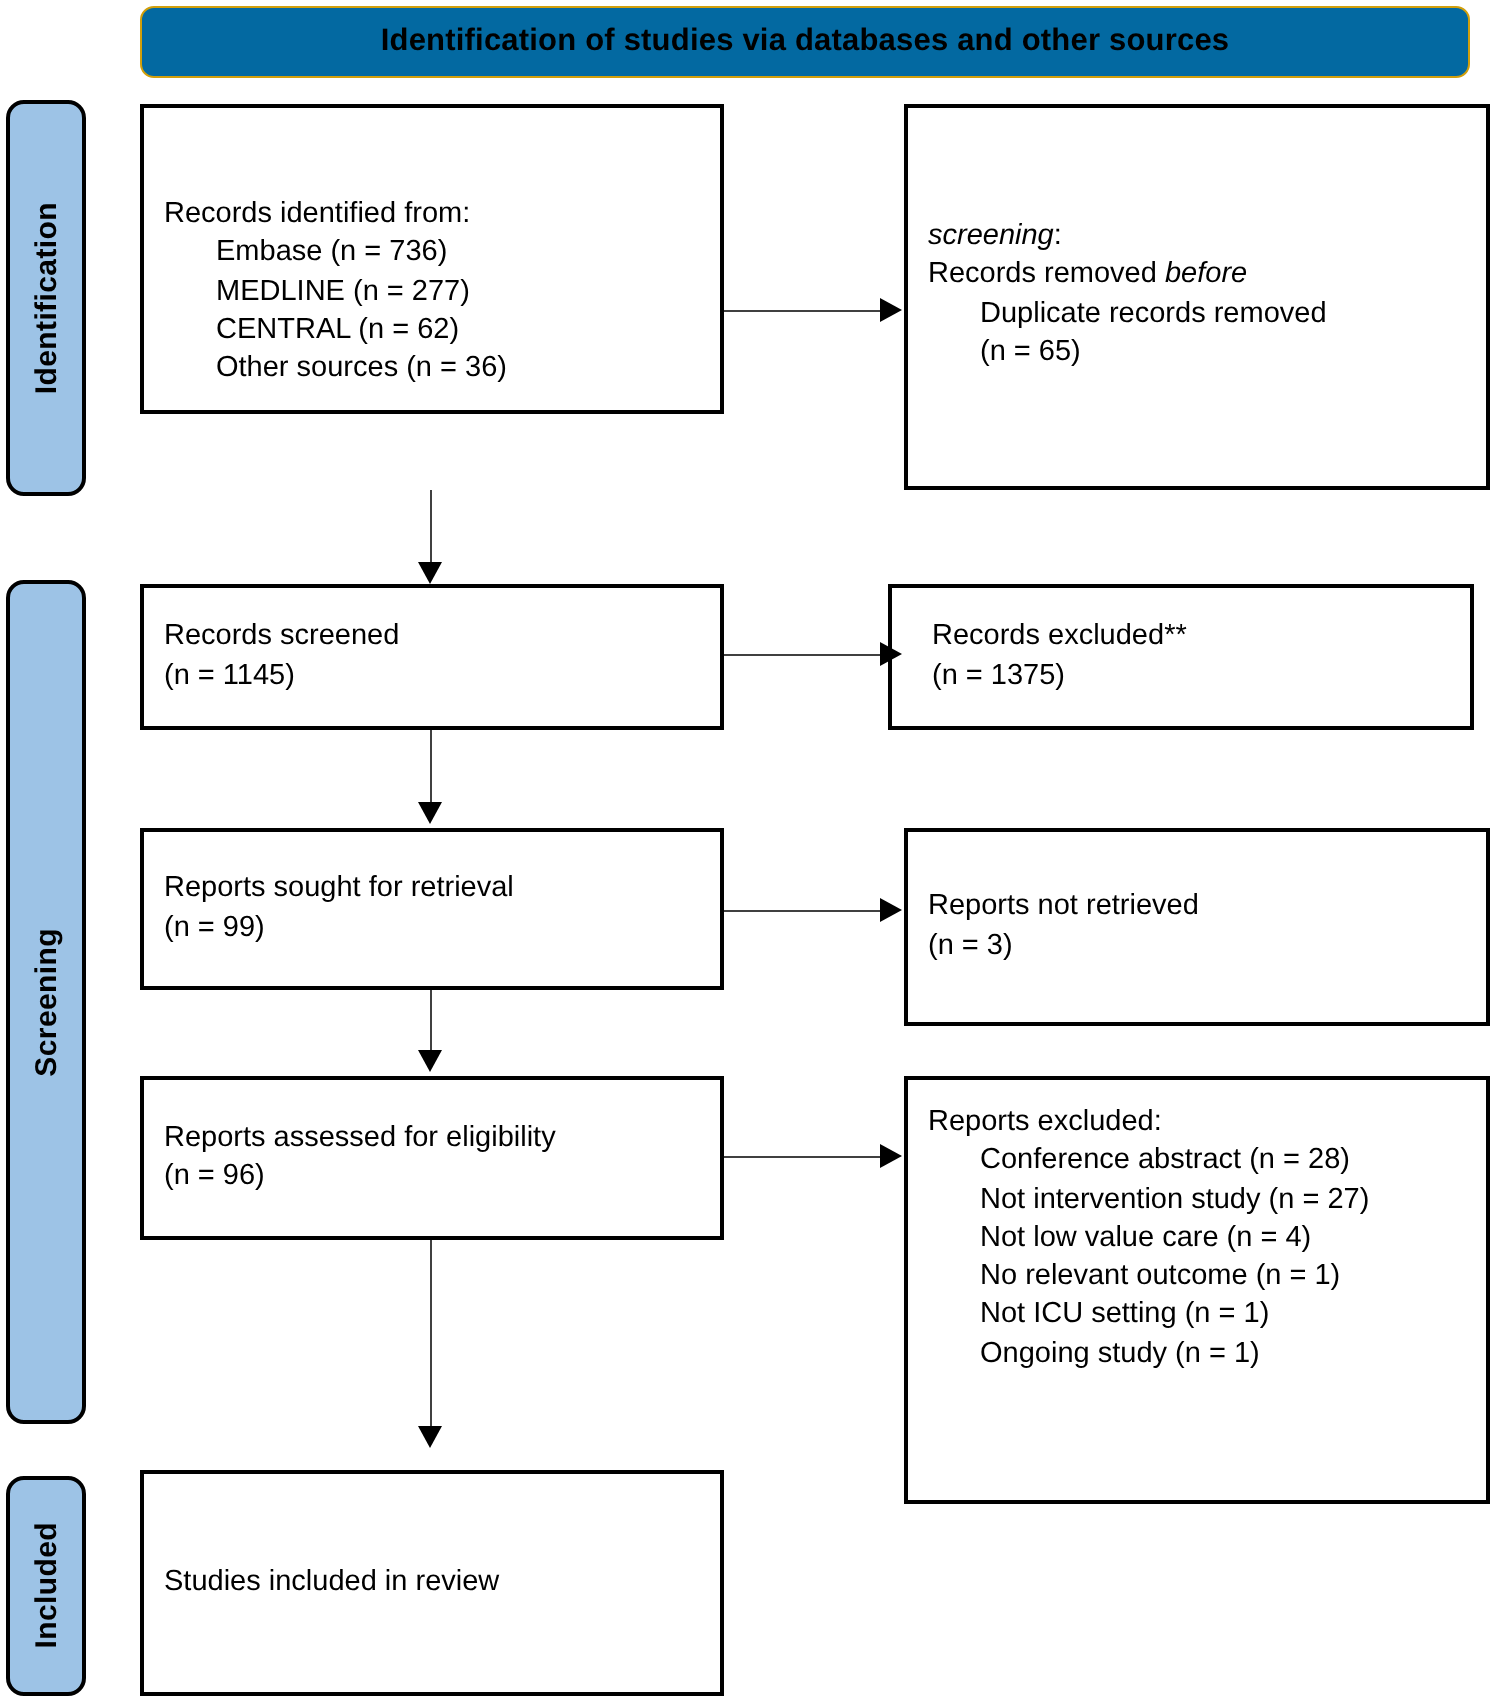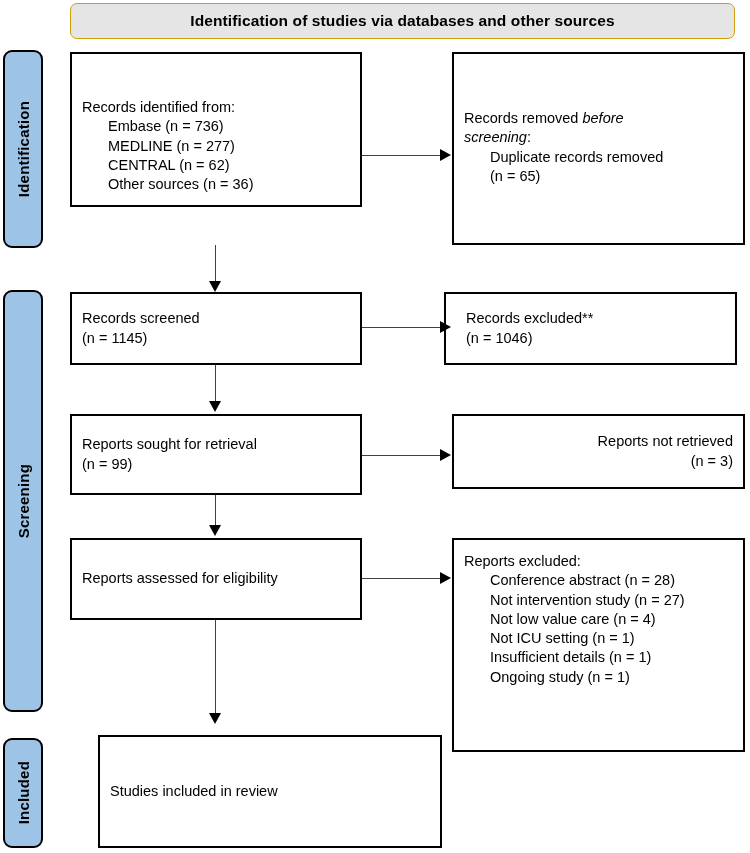--- a/index.html
+++ b/index.html
@@ -23,21 +23,21 @@
     height: 853px;
   }
 
   
   .banner {
     position: absolute;
     left: 70px;
     top: 3px;
     width: 665px;
     height: 36px;
-    background: #e5e5e5;
+    background: #0369a1;
     border: 1px solid #d19f0c;
     border-radius: 7px;
     box-sizing: border-box;
     display: flex;
     align-items: center;
     justify-content: center;
     font-weight: bold;
     font-size: 15.5px;
     letter-spacing: 0.1px;
     color: #000;
@@ -135,81 +135,82 @@
 
   <div class="box pad-top" style="left:70px; top:52px; width:292px; height:155px; padding-top:44px;">
     <div class="line">Records identified from:</div>
     <div class="line indent">Embase (n = 736)</div>
     <div class="line indent">MEDLINE (n = 277)</div>
     <div class="line indent">CENTRAL (n = 62)</div>
     <div class="line indent">Other sources (n = 36)</div>
   </div>
 
   <div class="box pad-top" style="left:452px; top:52px; width:293px; height:193px; padding-top:55px;">
+    <div class="line"><i>screening</i><span>:</span></div>
     <div class="line"><span>Records removed </span><i>before</i></div>
-    <div class="line"><i>screening</i><span>:</span></div>
     <div class="line indent">Duplicate records removed</div>
     <div class="line indent">(n = 65)</div>
   </div>
 
   <div class="hline" style="left:362px; top:155px; width:78px;"></div>
   <div class="arrow-right" style="left:440px; top:149px;"></div>
 
   <div class="vline" style="left:215px; top:245px; height:38px;"></div>
   <div class="arrow-down" style="left:209px; top:281px;"></div>
 
   <div class="box" style="left:70px; top:292px; width:292px; height:73px;">
     <div class="line">Records screened</div>
     <div class="line">(n = 1145)</div>
   </div>
 
   <div class="box" style="left:444px; top:292px; width:293px; height:73px;padding-left:20px;">
     <div class="line">Records excluded**</div>
-    <div class="line">(n = 1046)</div>
+    <div class="line">(n = 1375)</div>
   </div>
 
   <div class="hline" style="left:362px; top:327px; width:78px;"></div>
   <div class="arrow-right" style="left:440px; top:321px;"></div>
 
   <div class="vline" style="left:215px; top:365px; height:38px;"></div>
   <div class="arrow-down" style="left:209px; top:401px;"></div>
 
   <div class="box" style="left:70px; top:414px; width:292px; height:81px;">
     <div class="line">Reports sought for retrieval</div>
     <div class="line">(n = 99)</div>
   </div>
 
-  <div class="box" style="left:452px; top:414px; width:293px; height:75px;text-align:right;">
+  <div class="box" style="left:452px; top:414px; width:293px; height:99px;">
     <div class="line">Reports not retrieved</div>
     <div class="line">(n = 3)</div>
   </div>
 
   <div class="hline" style="left:362px; top:455px; width:78px;"></div>
   <div class="arrow-right" style="left:440px; top:449px;"></div>
 
   <div class="vline" style="left:215px; top:495px; height:32px;"></div>
   <div class="arrow-down" style="left:209px; top:525px;"></div>
 
   <div class="box" style="left:70px; top:538px; width:292px; height:82px;">
     <div class="line">Reports assessed for eligibility</div>
+    <div class="line">(n = 96)</div>
   </div>
 
   <div class="box pad-top" style="left:452px; top:538px; width:293px; height:214px; padding-top:12px;">
     <div class="line">Reports excluded:</div>
     <div class="line indent">Conference abstract (n = 28)</div>
     <div class="line indent">Not intervention study (n = 27)</div>
     <div class="line indent">Not low value care (n = 4)</div>
+    <div class="line indent">No relevant outcome (n = 1)</div>
     <div class="line indent">Not ICU setting (n = 1)</div>
-    <div class="line indent">Insufficient details (n = 1)</div>
     <div class="line indent">Ongoing study (n = 1)</div>
   </div>
 
   <div class="hline" style="left:362px; top:578px; width:78px;"></div>
   <div class="arrow-right" style="left:440px; top:572px;"></div>
 
   <div class="vline" style="left:215px; top:620px; height:95px;"></div>
   <div class="arrow-down" style="left:209px; top:713px;"></div>
 
-  <div class="box" style="left:70px; top:735px; width:344px; height:113px;margin-left:28px;">
+  <div class="box" style="left:70px; top:735px; width:292px; height:113px;">
     <div class="line">Studies included in review</div>
   </div>
 
 </div>
 
 </body></html>

